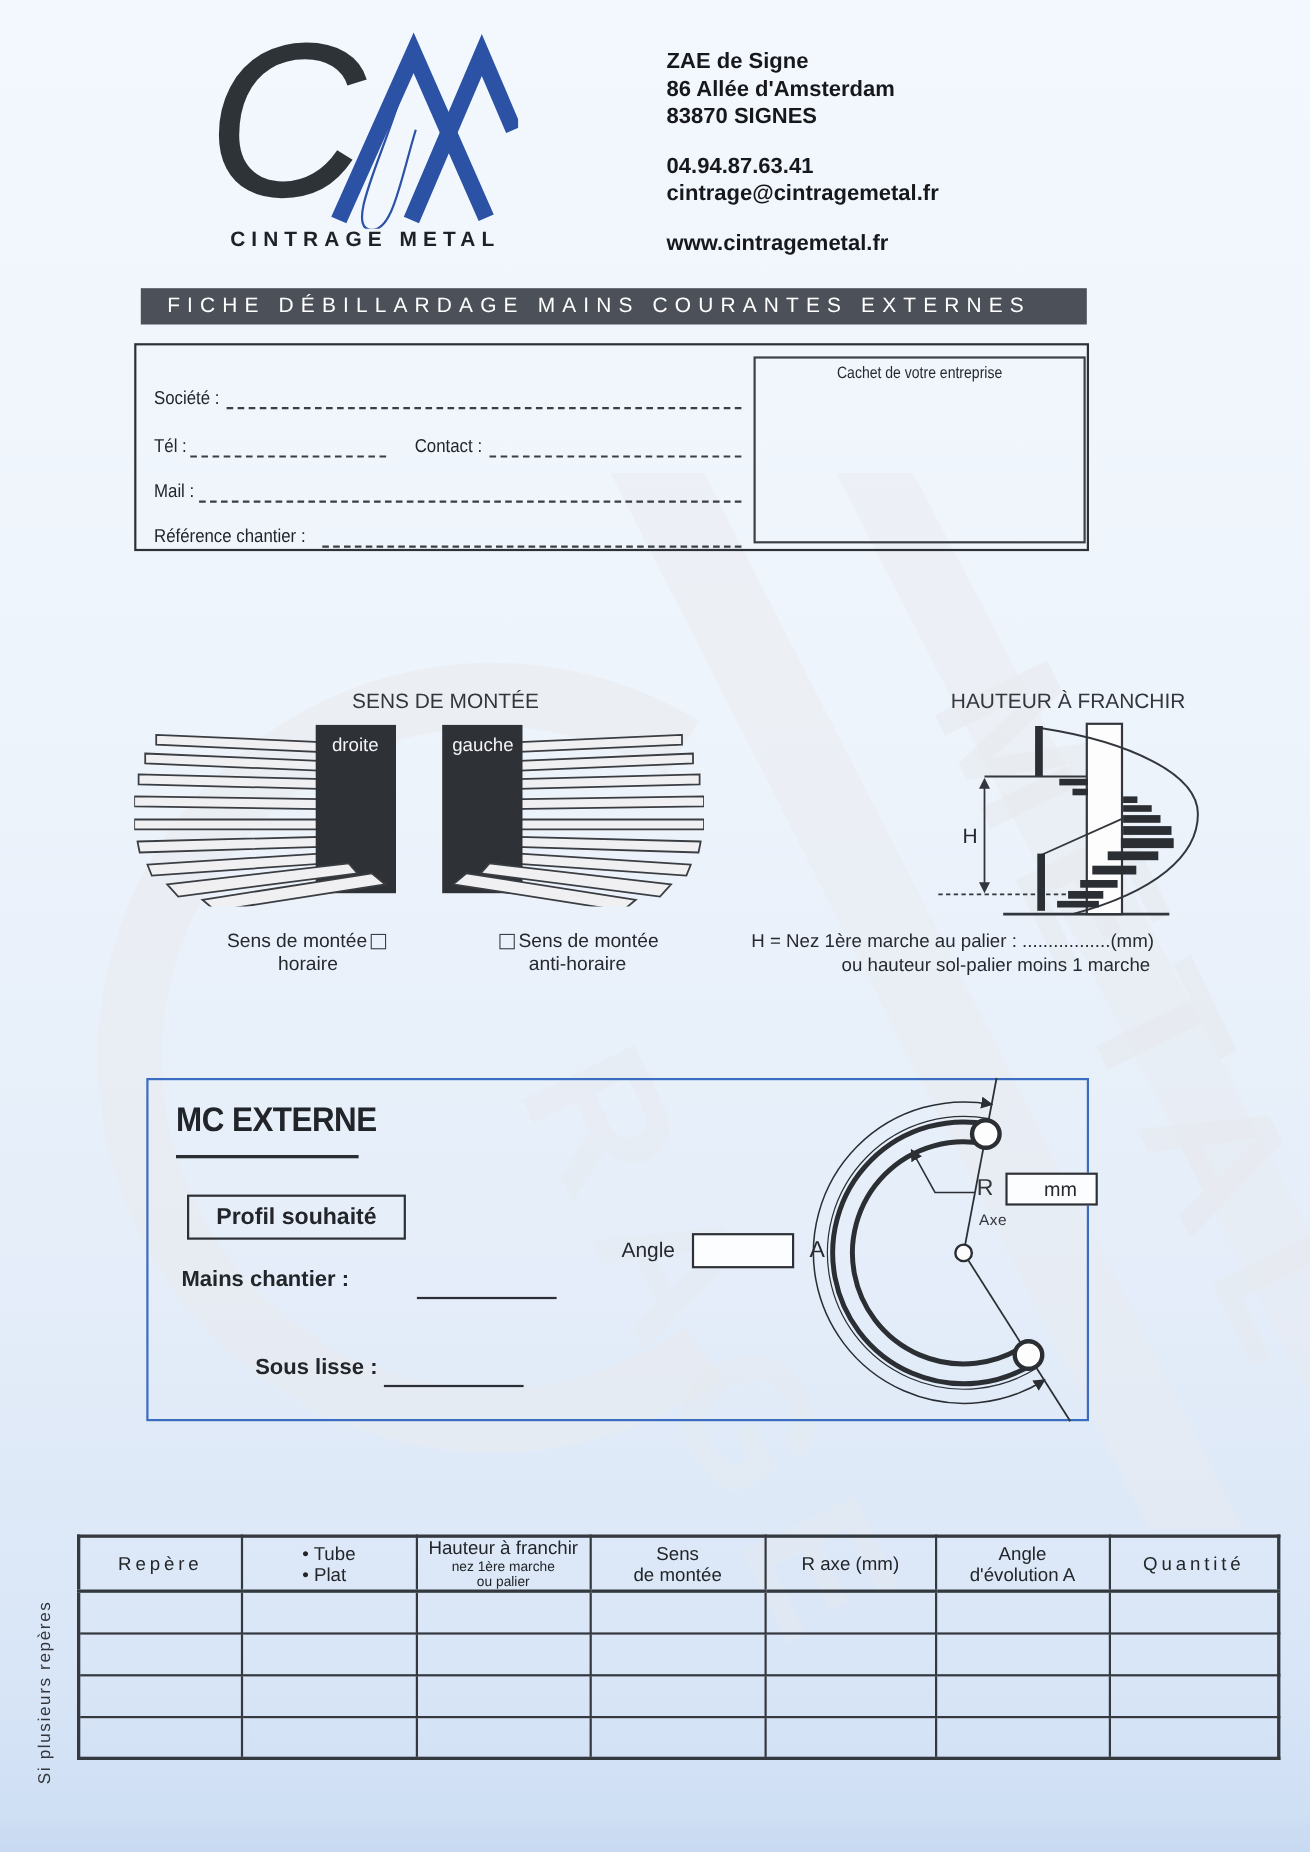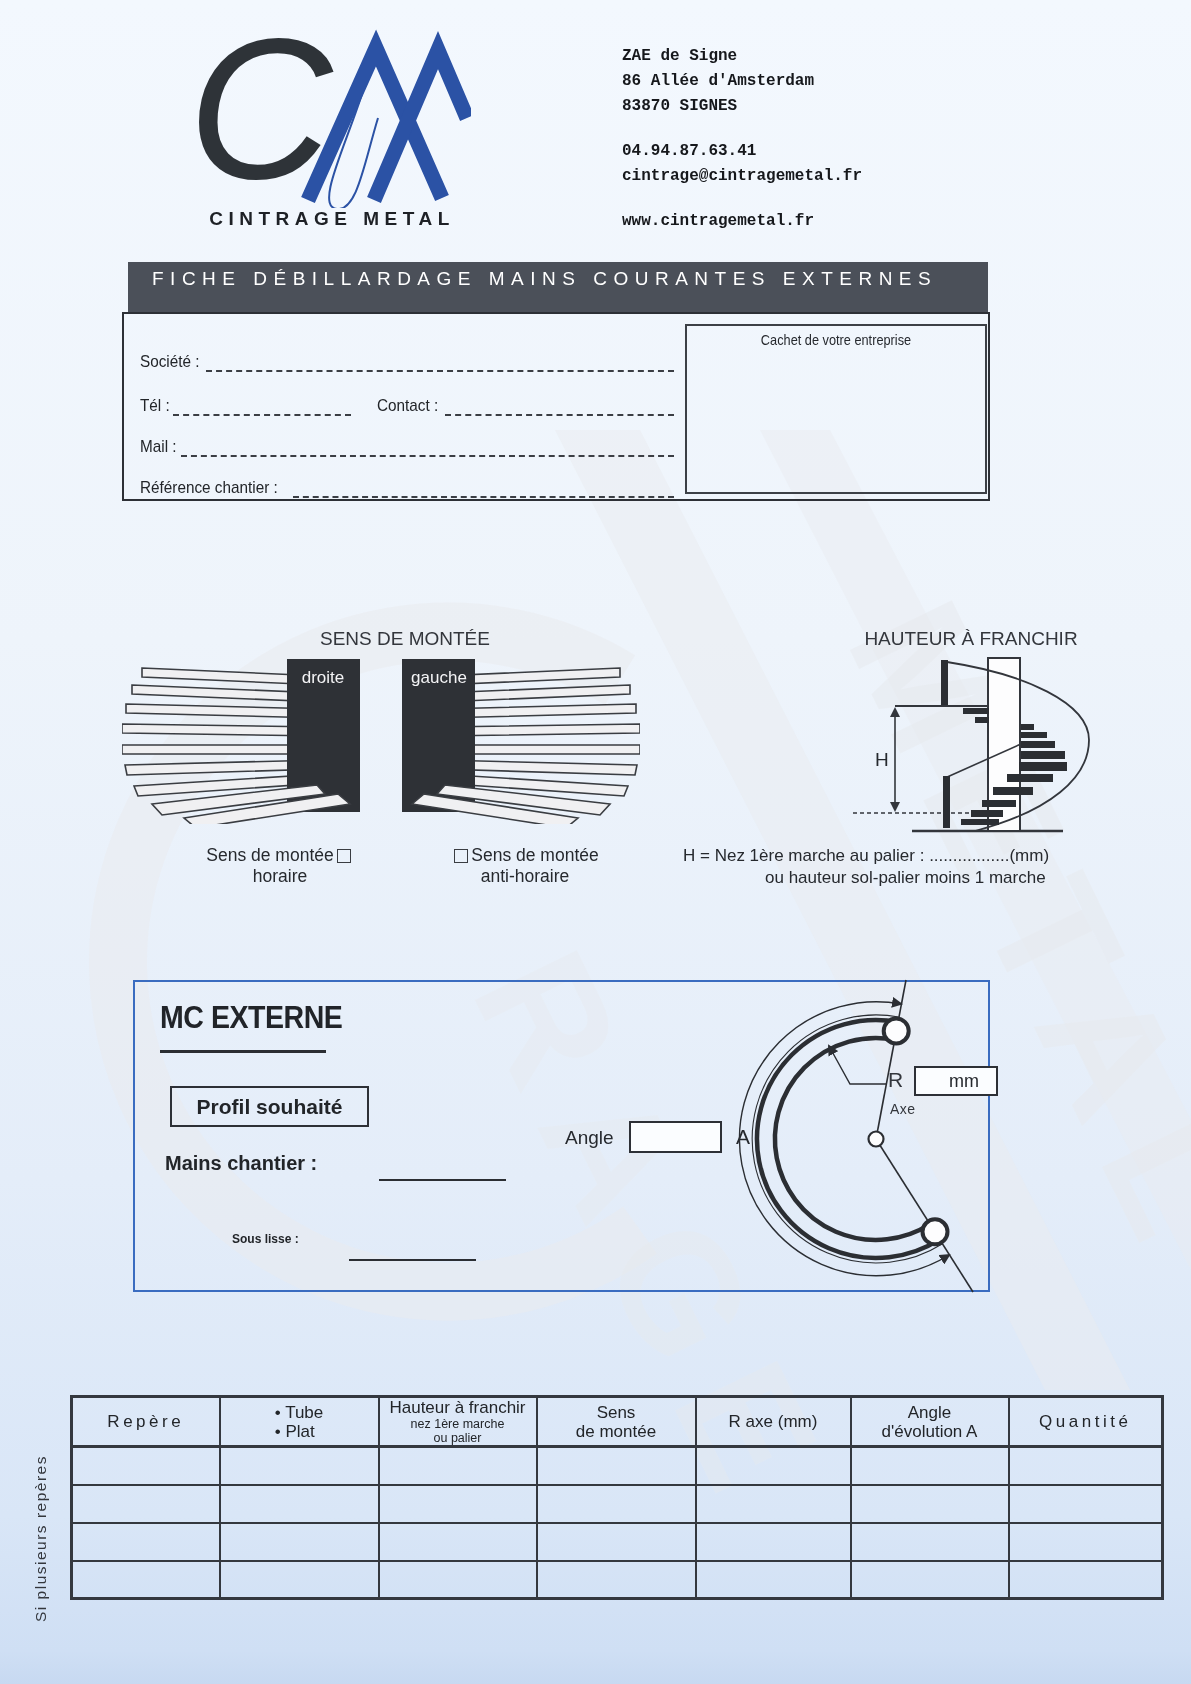--- a/index.html
+++ b/index.html
@@ -12,26 +12,26 @@
   #page > * { position:absolute; z-index:1; }
   svg text { font-family:"Liberation Sans", sans-serif; }
 
   
   .watermark { left:0; top:0; z-index:0; pointer-events:none; }
 
   
   .logo-svg { left:196px; top:26px; }
   .logo-caption { left:196px; top:208px; width:272px; text-align:center;
     font-size:19px; font-weight:bold; letter-spacing:5.5px; color:#1e2126; }
-  .address { left:622px; top:44px; font-family:Liberation Mono, monospace; font-weight:bold;
-    font-size:16px; line-height:25px; color:#16181c; }
+  .address { left:606px; top:44px; font-family:Liberation Sans, sans-serif; font-weight:bold;
+    font-size:20px; line-height:25px; color:#16181c; }
   .address .gap { height:20px; }
 
   
-  .title-bar { left:128px; top:262px; width:860px; height:50px; background:#4b5059;
+  .title-bar { left:128px; top:262px; width:860px; height:33px; background:#4b5059;
     color:#fff; font-size:19px; letter-spacing:6.5px; line-height:33px; padding-left:24px; }
 
   
   .contact-box { left:122px; top:312px; width:868px; height:189px; border:2.5px solid #2d3036; }
   .f-row { position:absolute; left:16px; width:534px; display:flex; align-items:flex-end;
     font-size:17px; color:#222529; }
   .f-label { white-space:nowrap; transform:scaleX(.9); transform-origin:left bottom; }
   .dash { border-bottom:2px dashed #3b3e44; height:14px; }
   .dash.grow { flex:1; }
   .stamp-box { position:absolute; left:561px; top:10px; width:302px; height:170px;
@@ -58,21 +58,21 @@
   .h-note2 { left:765px; top:868px; font-size:17px; color:#26292e; }
 
   
   .mc-box { left:133px; top:980px; width:857px; height:312px; border:2.5px solid #3a6cc0; }
   .mc-title { left:160px; top:1000px; font-size:31px; font-weight:bold; letter-spacing:-0.5px;
     color:#212429; transform:scaleX(.92); transform-origin:left top; }
   .mc-underline { left:160px; top:1050px; width:166px; height:3px; background:#2b2e33; }
   .profil-box { left:170px; top:1086px; width:199px; height:41px; border:2.5px solid #2d3036;
     text-align:center; line-height:37px; font-size:21px; font-weight:bold; color:#222529; }
   .mains-label { left:165px; top:1152px; font-size:20px; font-weight:bold; color:#222529; }
-  .sous-label { left:232px; top:1232px; font-size:12px; font-weight:bold; color:#222529; }
+  .sous-label { left:232px; top:1232px; font-size:20px; font-weight:bold; color:#222529; }
   .fill-line { height:2px; background:#2b2e33; }
   .mains-line { left:379px; top:1179px; width:127px; }
   .sous-line { left:349px; top:1259px; width:127px; }
   .angle-label { left:565px; top:1127px; font-size:19px; color:#26292e; }
   .angle-input { left:629px; top:1121px; width:93px; height:32px; border:2px solid #2d3036; background:#fbfdff; }
   .a-label { left:736px; top:1125px; font-size:21px; color:#26292e; }
   .r-label { left:888px; top:1068px; font-size:21px; color:#33363c; }
   .r-input { left:914px; top:1066px; width:84px; height:30px; border:2px solid #2d3036; background:#fbfdff; }
   .mm-label { left:949px; top:1071px; font-size:18px; color:#26292e; }
   .axe-label { left:890px; top:1101px; font-size:14px; letter-spacing:.5px; color:#33363c; }

